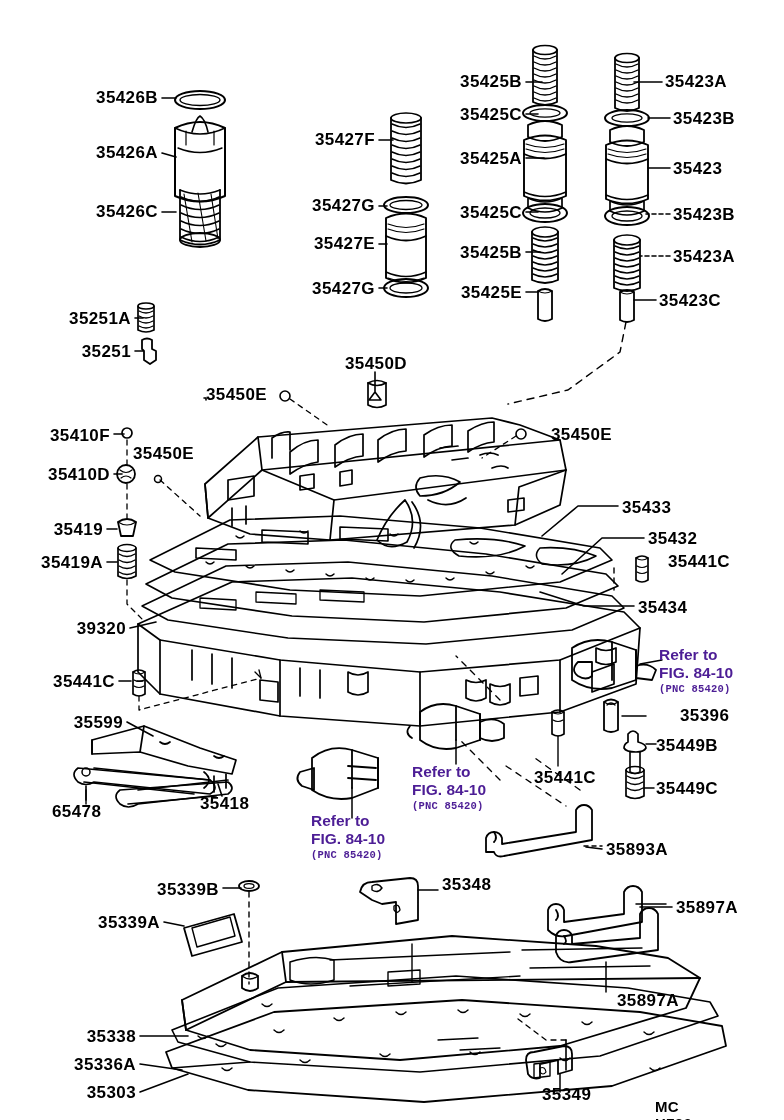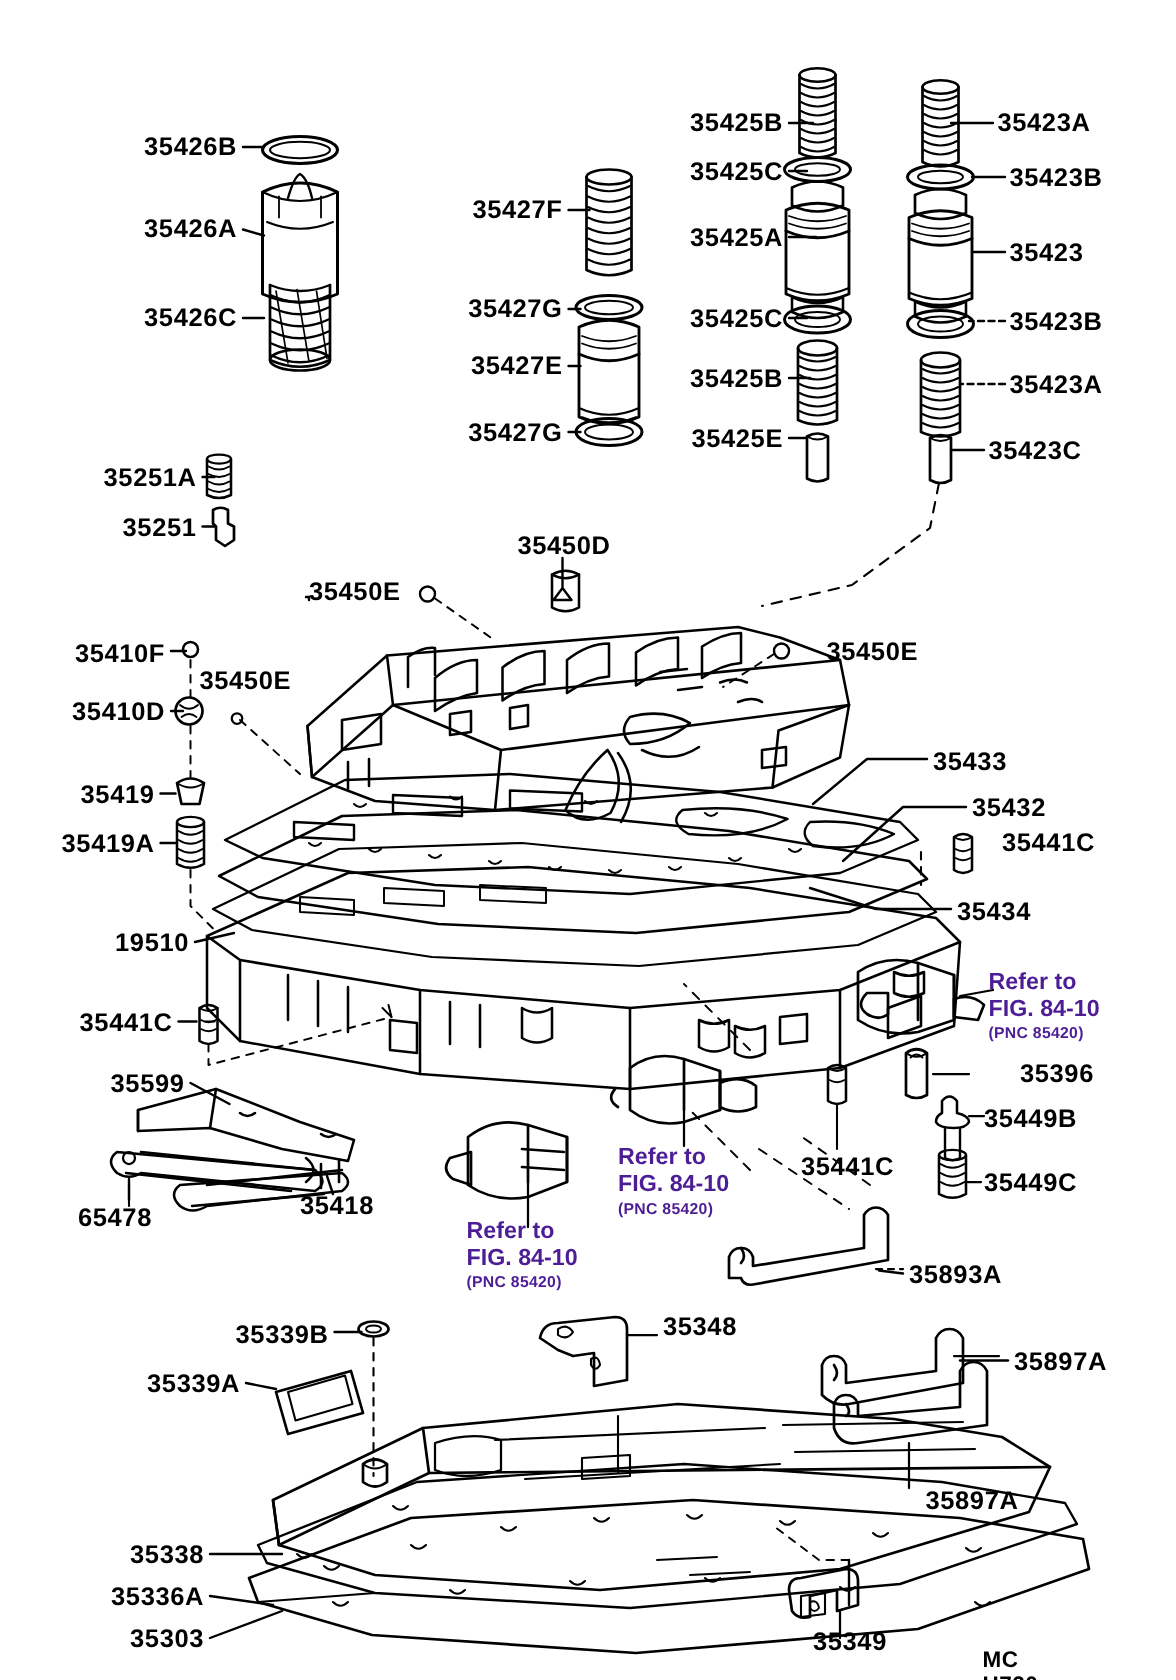--- a/index.html
+++ b/index.html
@@ -8,21 +8,21 @@
        font-family:"Liberation Sans",sans-serif;color:#000;}
   #page{position:relative;width:646px;height:1120px;background:#fff;}
   svg.art{position:absolute;left:0;top:0;width:784px;height:1120px;}
   .lbl{position:absolute;font-family:"Liberation Sans",sans-serif;
        font-weight:700;font-size:17px;letter-spacing:.4px;color:#000;
        white-space:nowrap;line-height:1;}
   .lbl.r{transform:translateX(-100%);}
   .refer{position:absolute;font-family:"Liberation Sans",sans-serif;
          font-weight:700;font-size:15.5px;color:#4c1d95;line-height:1.18;
          white-space:nowrap;}
-  .refer .pnc{font-size:10.5px;letter-spacing:.2px;}
+  .refer .pnc{font-size:10.5px;letter-spacing:.2px;font-family:Liberation Mono, monospace;}
   .diagid{position:absolute;font-family:"Liberation Sans",sans-serif;
           font-weight:700;font-size:15px;letter-spacing:.3px;}
 </style>
 </head>
 <body>
 
 <div id="page">
 
   <svg class="art" viewBox="0 0 784 1120">
     <defs>
@@ -519,21 +519,21 @@
   <div class="lbl r" style="left:110px;top:427px">35410F</div>
   <div class="lbl r" style="left:110px;top:466px">35410D</div>
   <div class="lbl r" style="left:103px;top:521px">35419</div>
   <div class="lbl r" style="left:103px;top:554px">35419A</div>
 
   <div class="lbl" style="left:622px;top:499px">35433</div>
   <div class="lbl" style="left:648px;top:530px">35432</div>
   <div class="lbl" style="left:668px;top:553px">35441C</div>
   <div class="lbl" style="left:638px;top:599px">35434</div>
 
-  <div class="lbl r" style="left:126px;top:620px">19510</div>
+  <div class="lbl r" style="left:126px;top:620px">39320</div>
   <div class="lbl r" style="left:115px;top:673px">35441C</div>
   <div class="lbl r" style="left:123px;top:714px">35599</div>
   <div class="lbl" style="left:52px;top:803px">65478</div>
   <div class="lbl" style="left:200px;top:795px">35418</div>
 
   <div class="lbl" style="left:680px;top:707px">35396</div>
   <div class="lbl" style="left:656px;top:737px">35449B</div>
   <div class="lbl" style="left:656px;top:780px">35449C</div>
   <div class="lbl" style="left:534px;top:769px">35441C</div>
 

